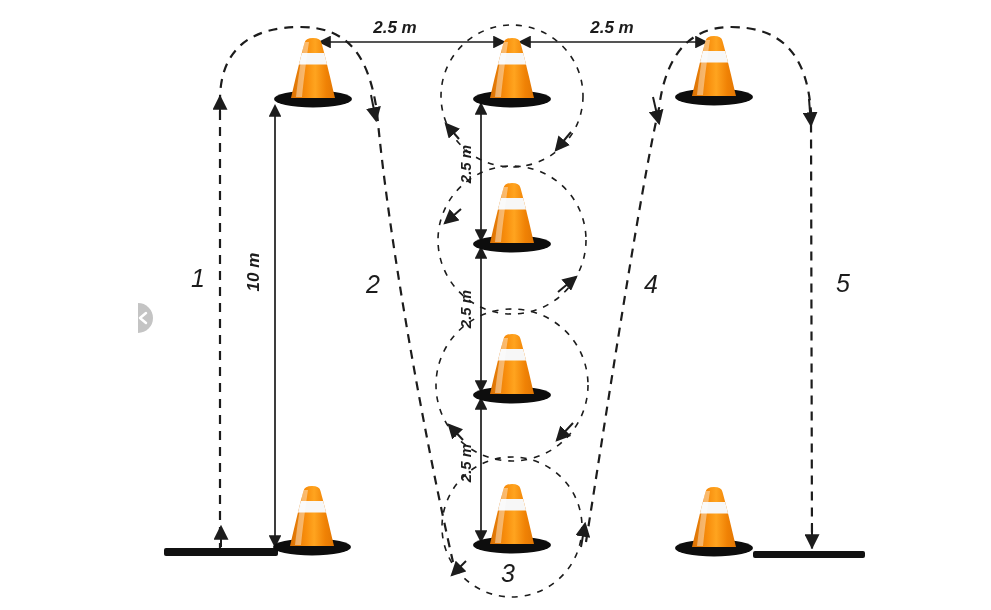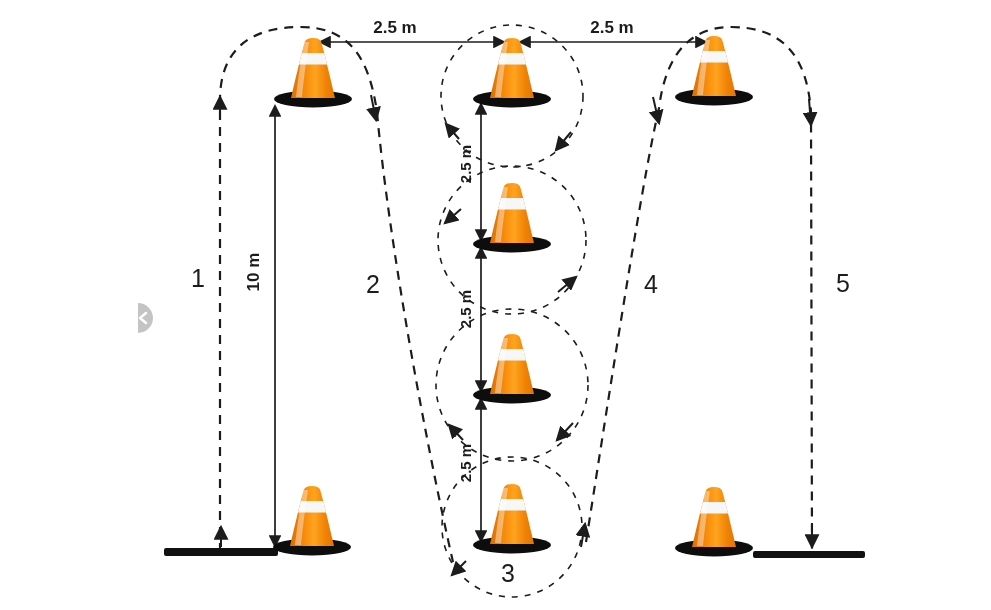--- a/index.html
+++ b/index.html
@@ -1,17 +1,17 @@
 <!DOCTYPE html>
 <html><head>
 <meta charset="utf-8">
 <style>
   html,body{margin:0;padding:0;background:#ffffff;}
   .stage{position:relative;width:991px;height:610px;background:#ffffff;overflow:hidden;
-         font-family:"Liberation Sans",sans-serif;}
+         font-family:"Liberation Sans",sans-serif;font-style:italic;}
   svg{display:block;}
   text{fill:#1c1c1c;}
   .meas-label{font-size:17px;font-weight:700;}
   .meas-label-sm{font-size:15px;font-weight:700;}
   .seg-label{font-size:25px;font-weight:400;}
   .dash-path{fill:none;stroke:#1c1c1c;stroke-width:2.2;stroke-dasharray:9 7;}
   .dash-circle{fill:none;stroke:#1c1c1c;stroke-width:1.6;stroke-dasharray:6 7;}
   .meas-line{fill:none;stroke:#1c1c1c;stroke-width:1.7;}
   .course-arrow{fill:none;stroke:#1c1c1c;stroke-width:2;}
   .bar{fill:#111111;}

